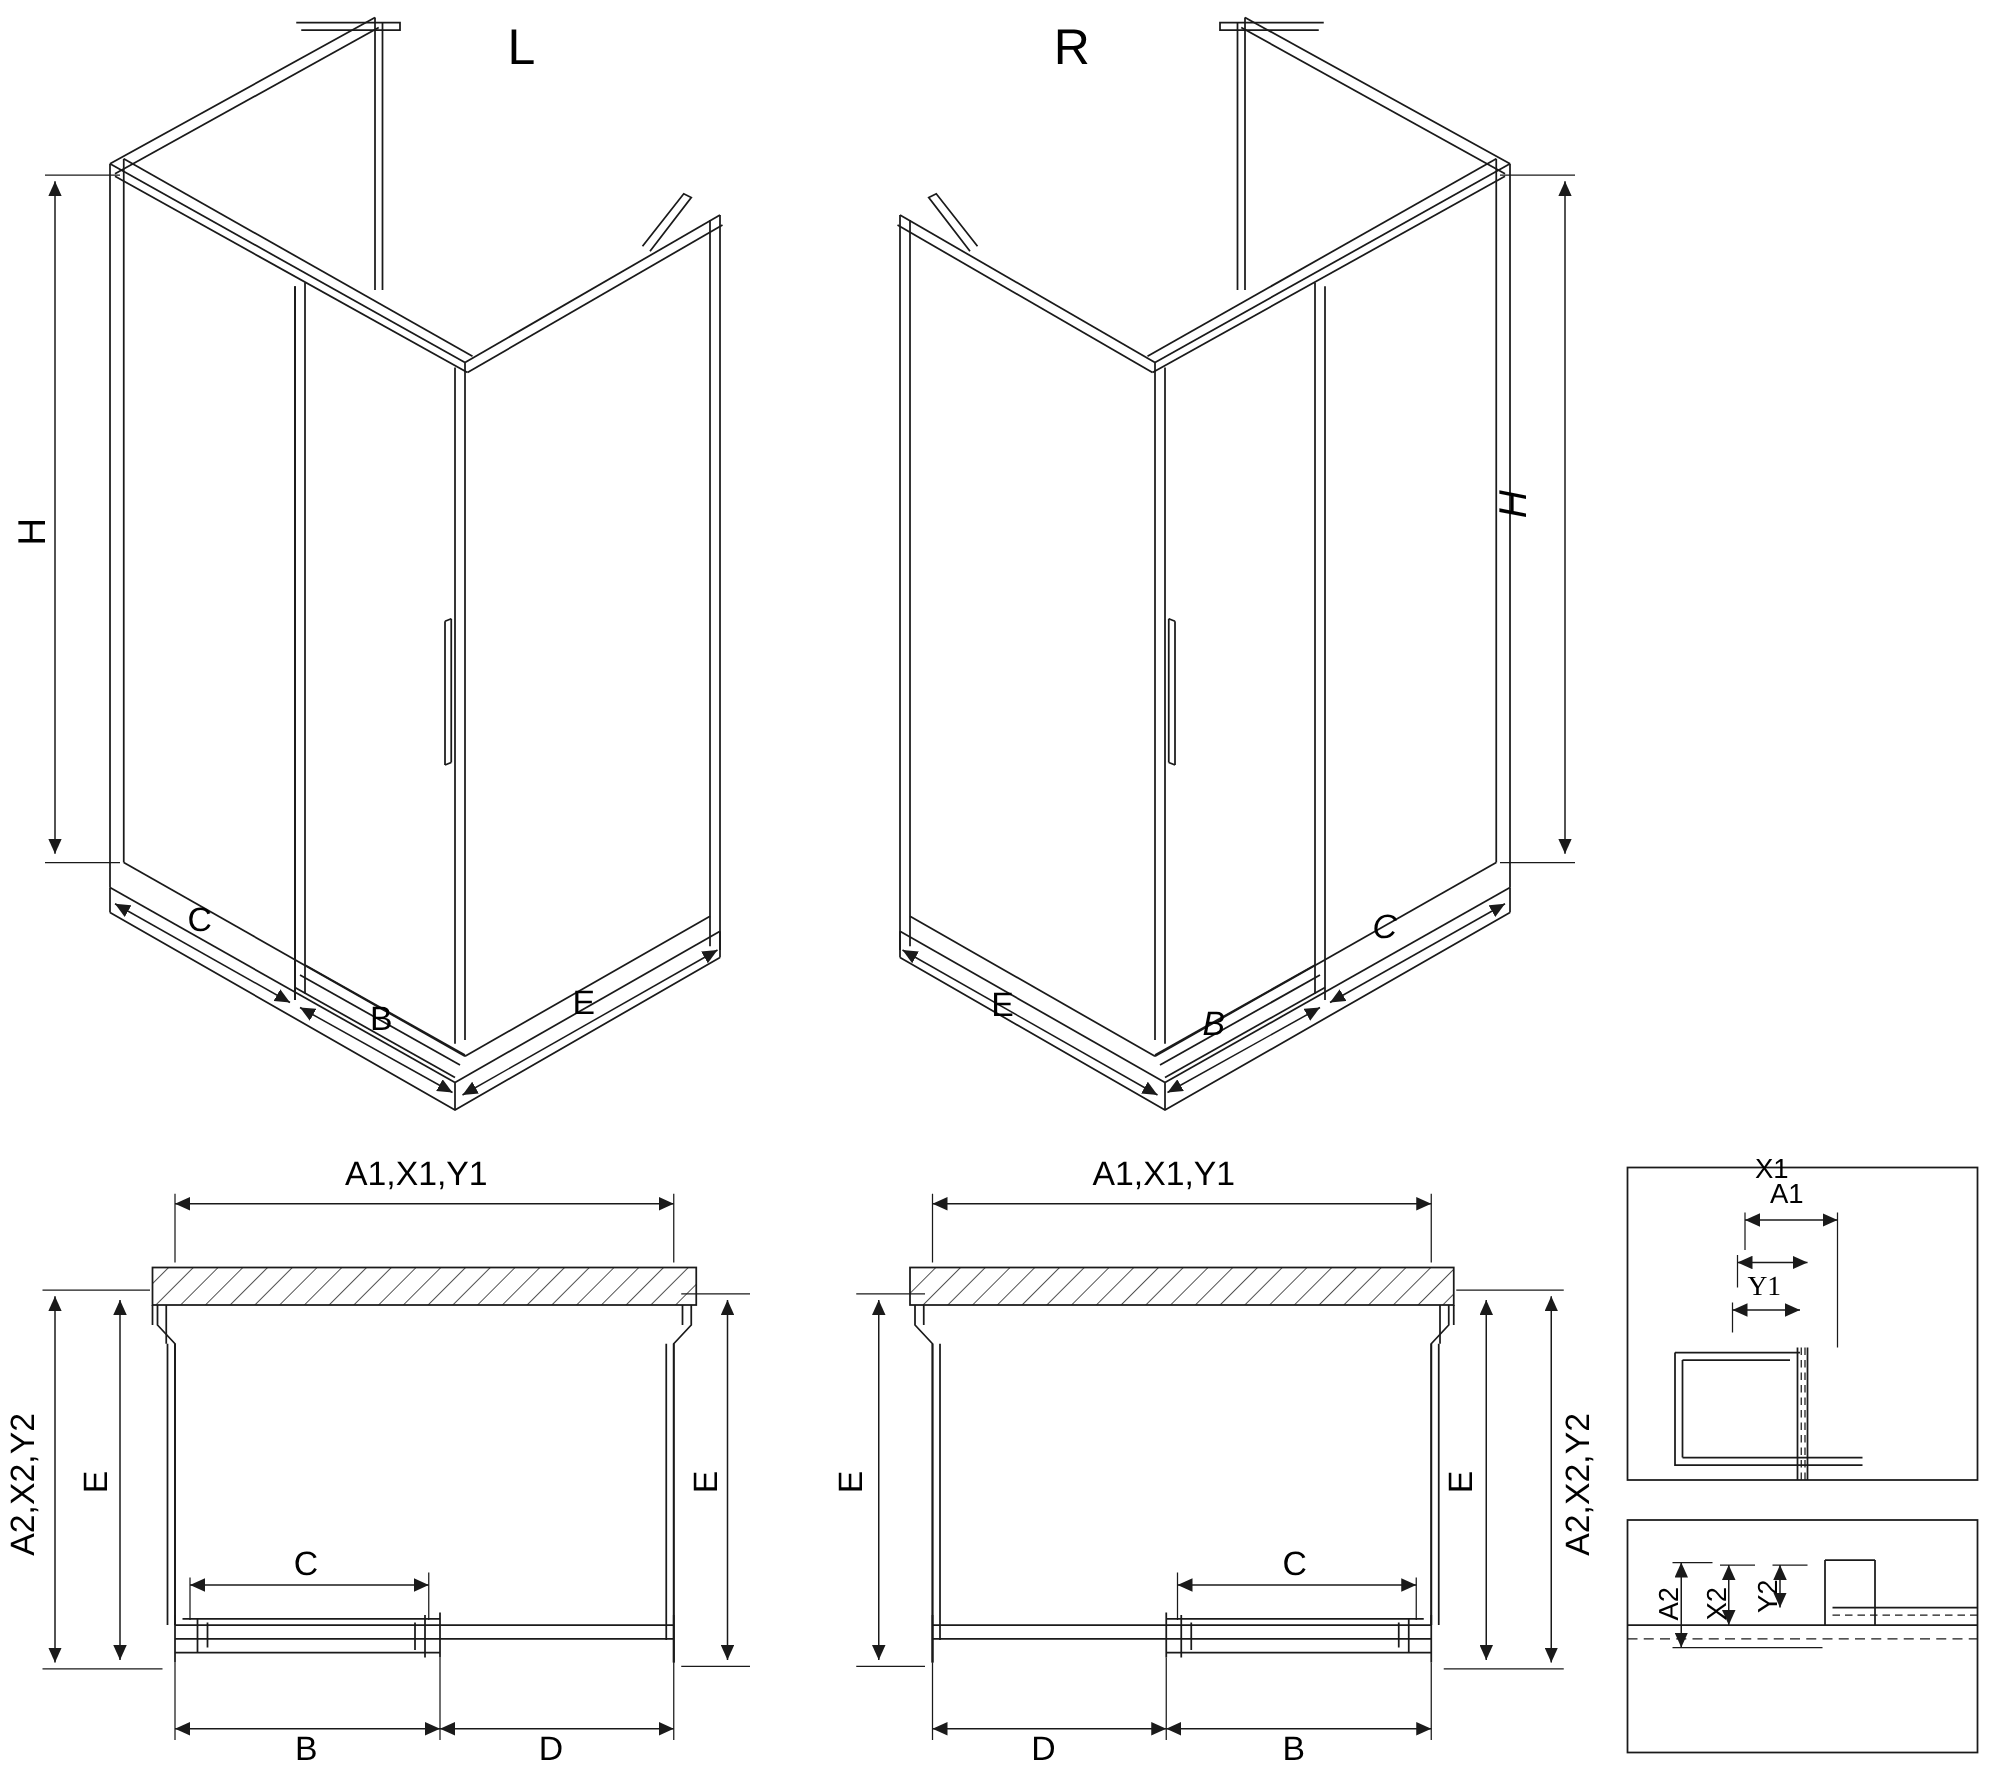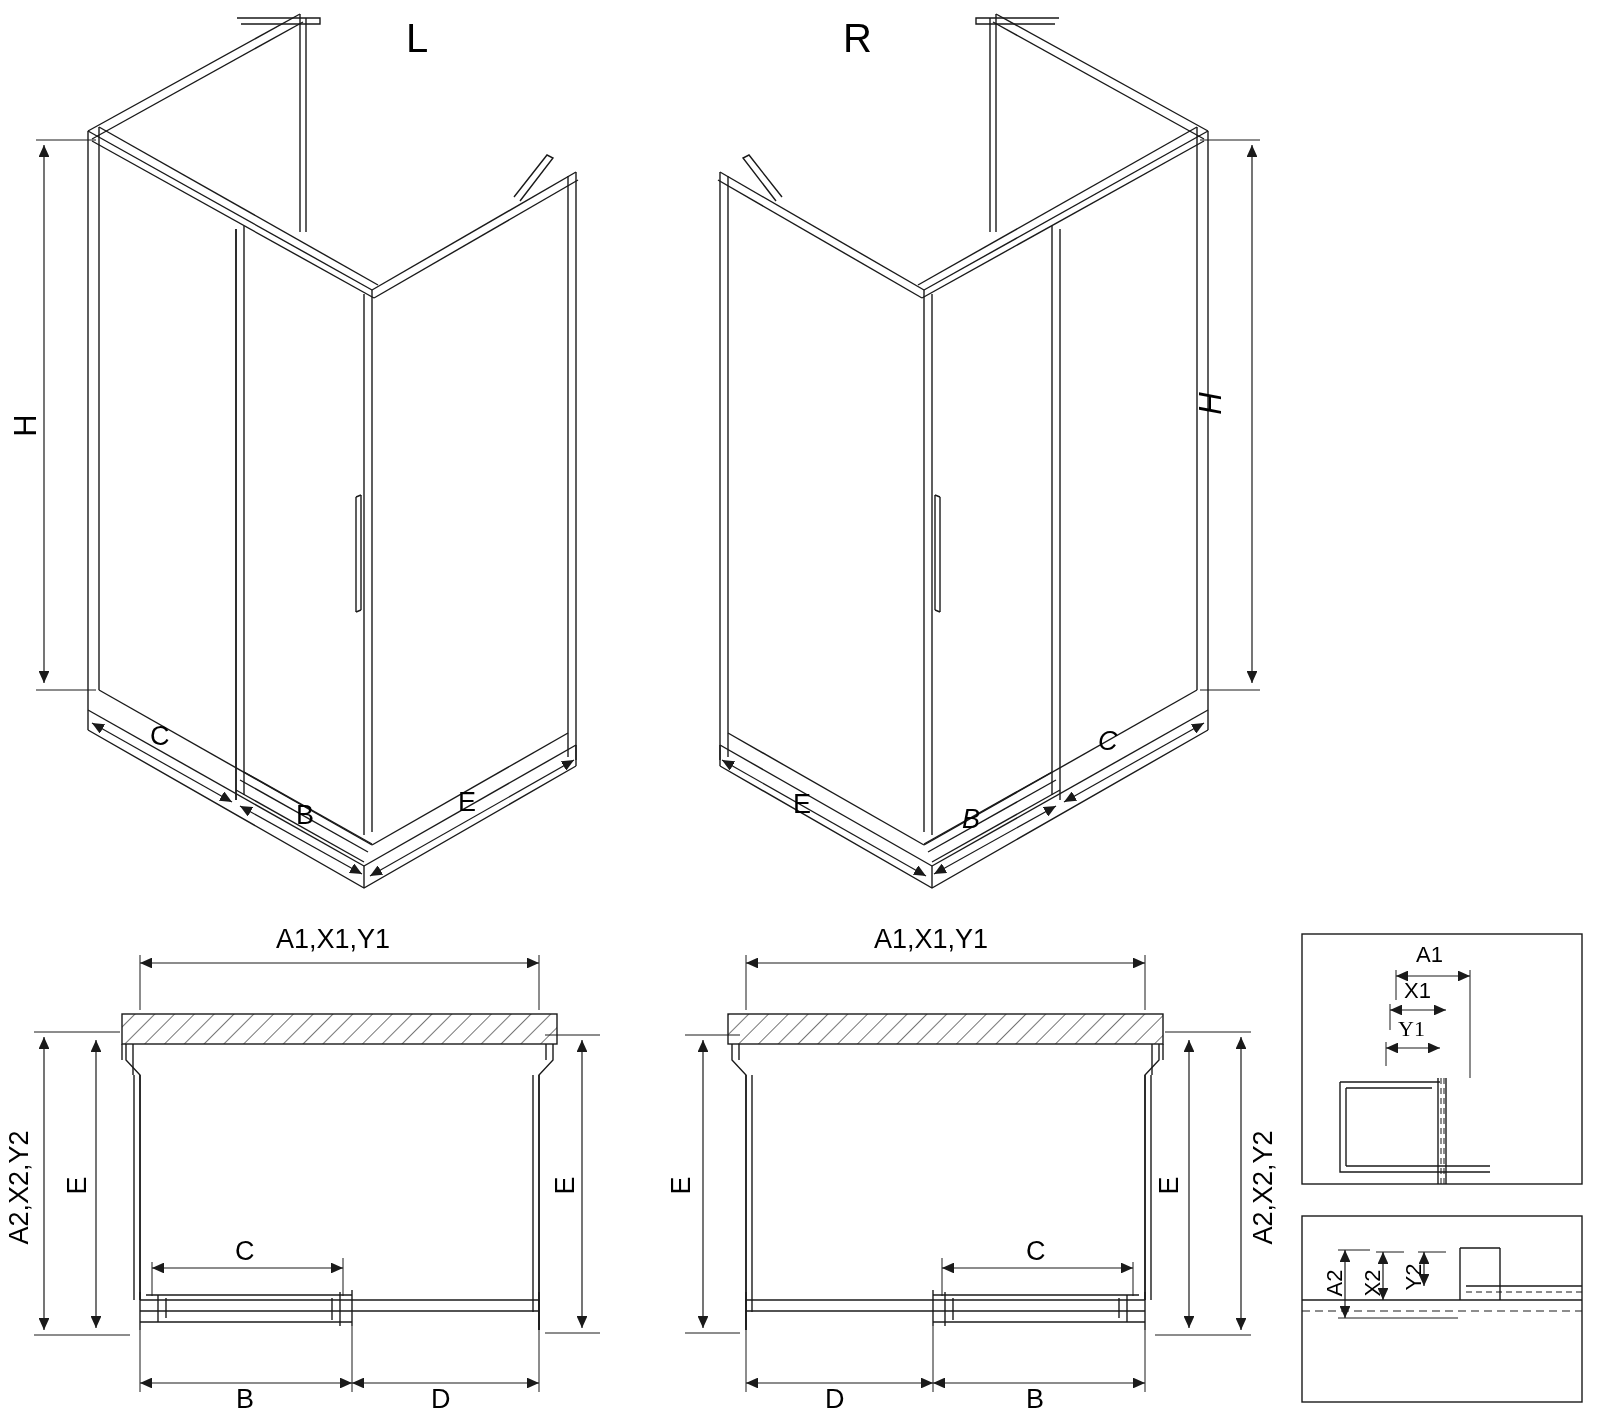--- a/index.html
+++ b/index.html
@@ -346,20 +346,20 @@
 
   <div class="lbl" style="left:874px; top:926px; font-size:27px;">A1,X1,Y1</div>
   <div class="lbl vert" style="left:1206px; top:1174px; font-size:27px; transform:rotate(-90deg);">A2,X2,Y2</div>
   <div class="lbl vert" style="left:672px; top:1172px; font-size:27px; transform:rotate(-90deg);">E</div>
   <div class="lbl vert" style="left:1160px; top:1172px; font-size:27px; transform:rotate(-90deg);">E</div>
   <div class="lbl" style="left:1026px; top:1238px; font-size:27px;">C</div>
   <div class="lbl" style="left:825px; top:1386px; font-size:27px;">D</div>
   <div class="lbl" style="left:1026px; top:1386px; font-size:27px;">B</div>
 
   <div class="lbl" style="left:1416px; top:944px; font-size:22px;">A1</div>
-  <div class="lbl" style="left:1404px; top:980px; font-size:22px;">X1</div>
+  <div class="lbl" style="left:1404px; top:924px; font-size:22px;">X1</div>
   <div class="lbl" style="left:1398px; top:1018px; font-size:22px;font-family:Liberation Serif, serif;">Y1</div>
 
   <div class="lbl vert" style="left:1322px; top:1272px; font-size:22px; transform:rotate(-90deg);">A2</div>
   <div class="lbl vert" style="left:1360px; top:1272px; font-size:22px; transform:rotate(-90deg);">X2</div>
   <div class="lbl vert" style="left:1401px; top:1266px; font-size:22px; transform:rotate(-90deg);">Y2</div>
 
 </div>
 
 </body></html>

